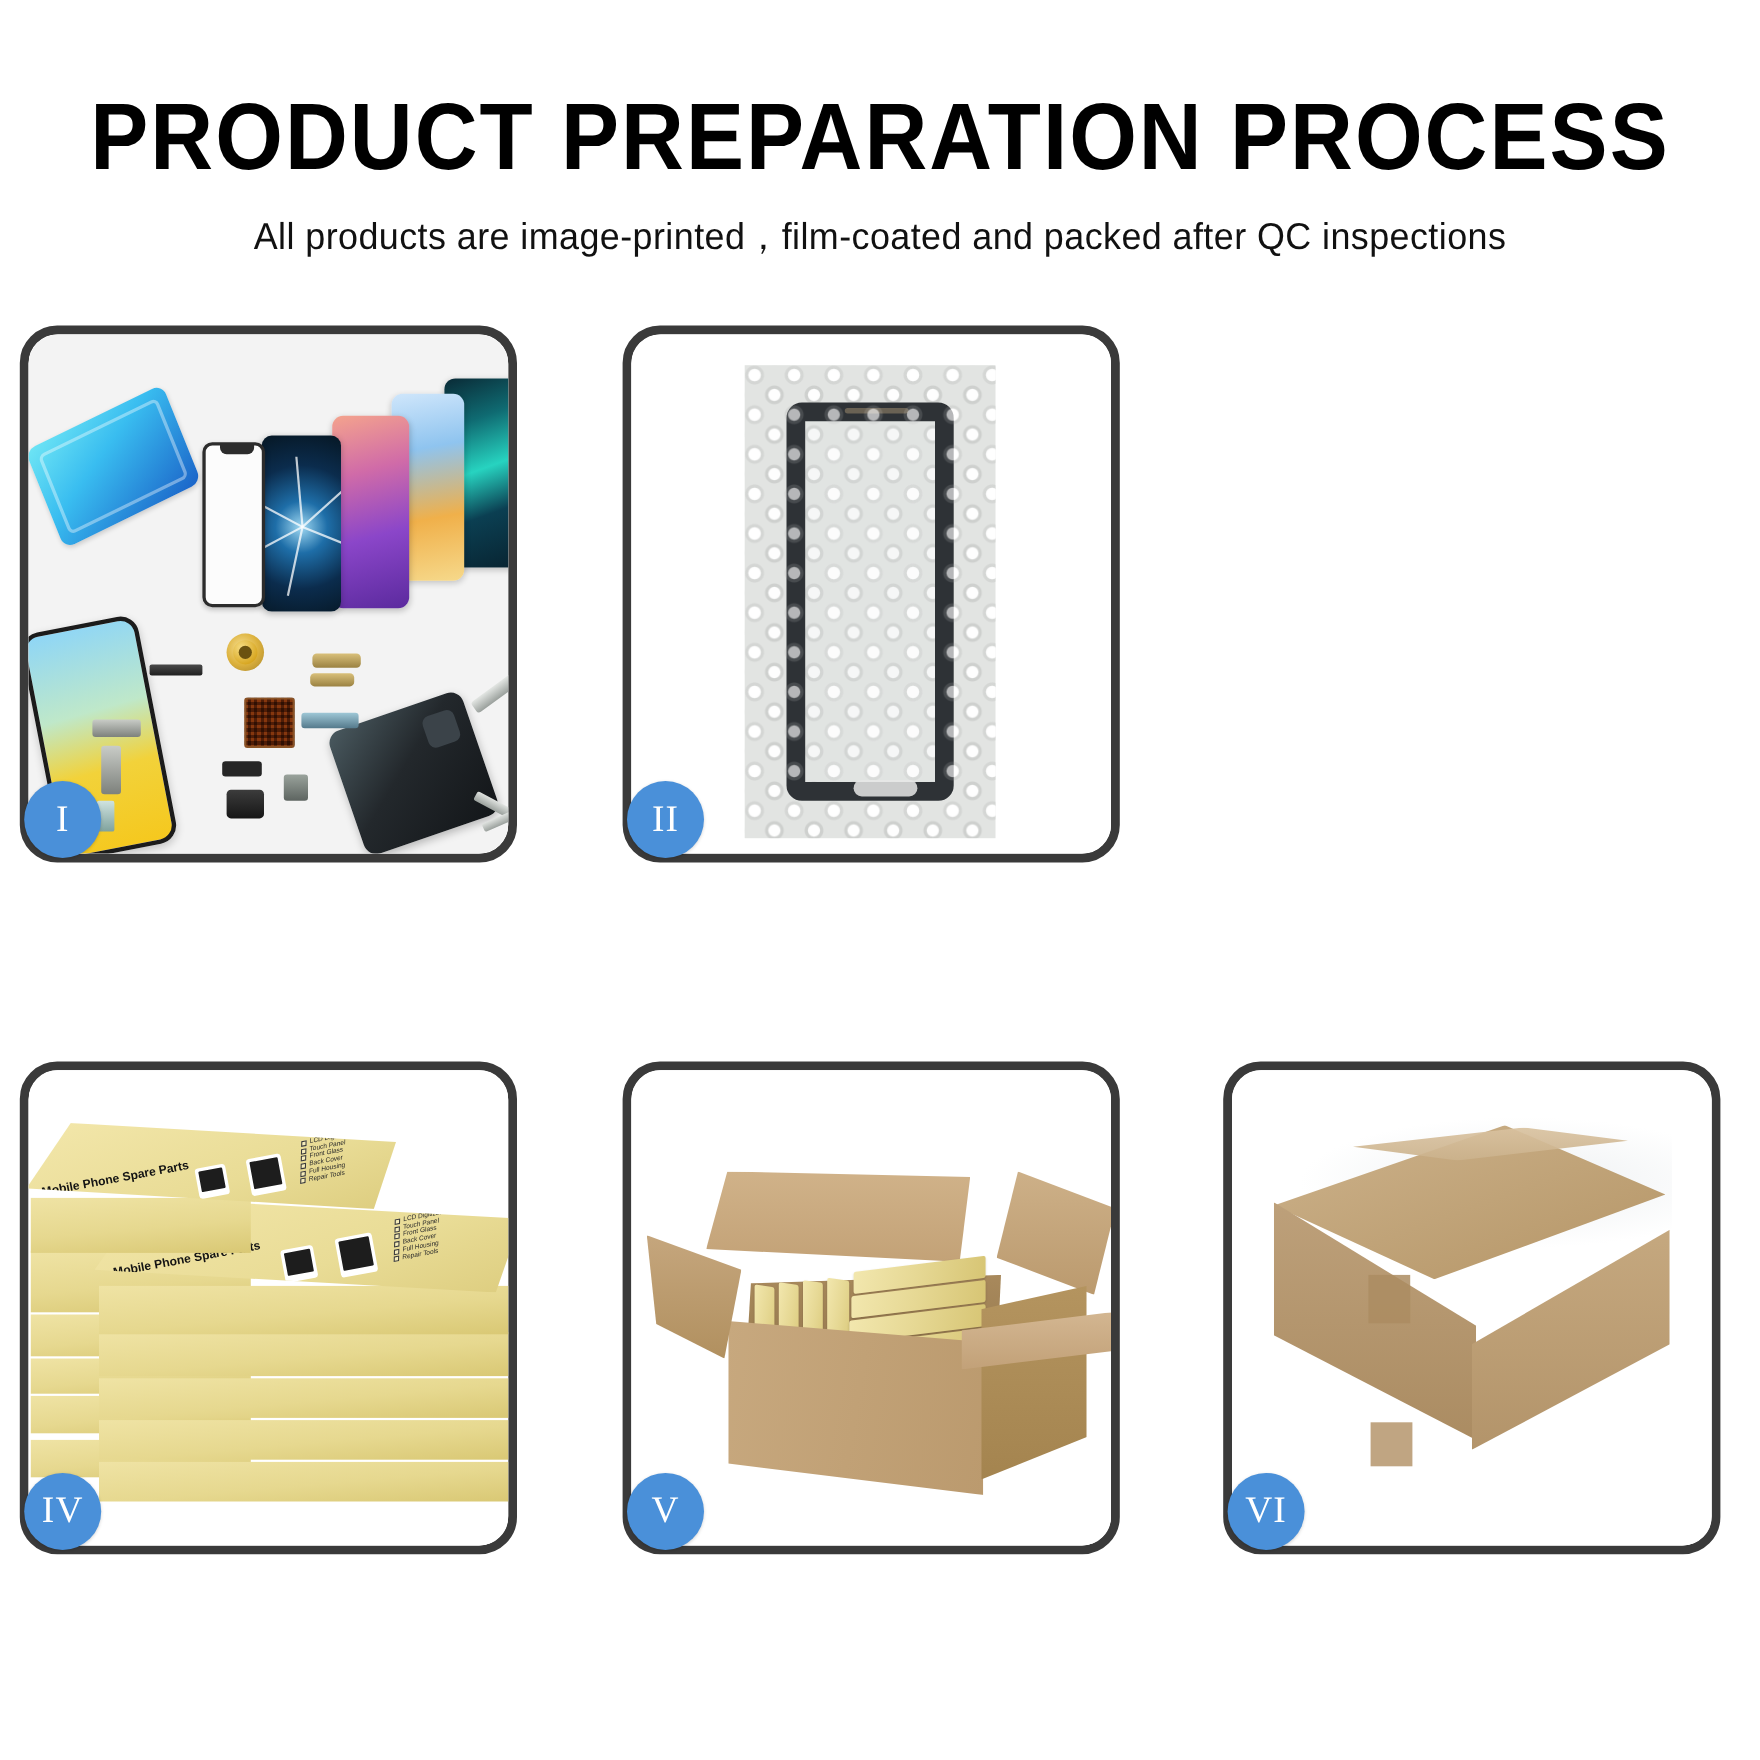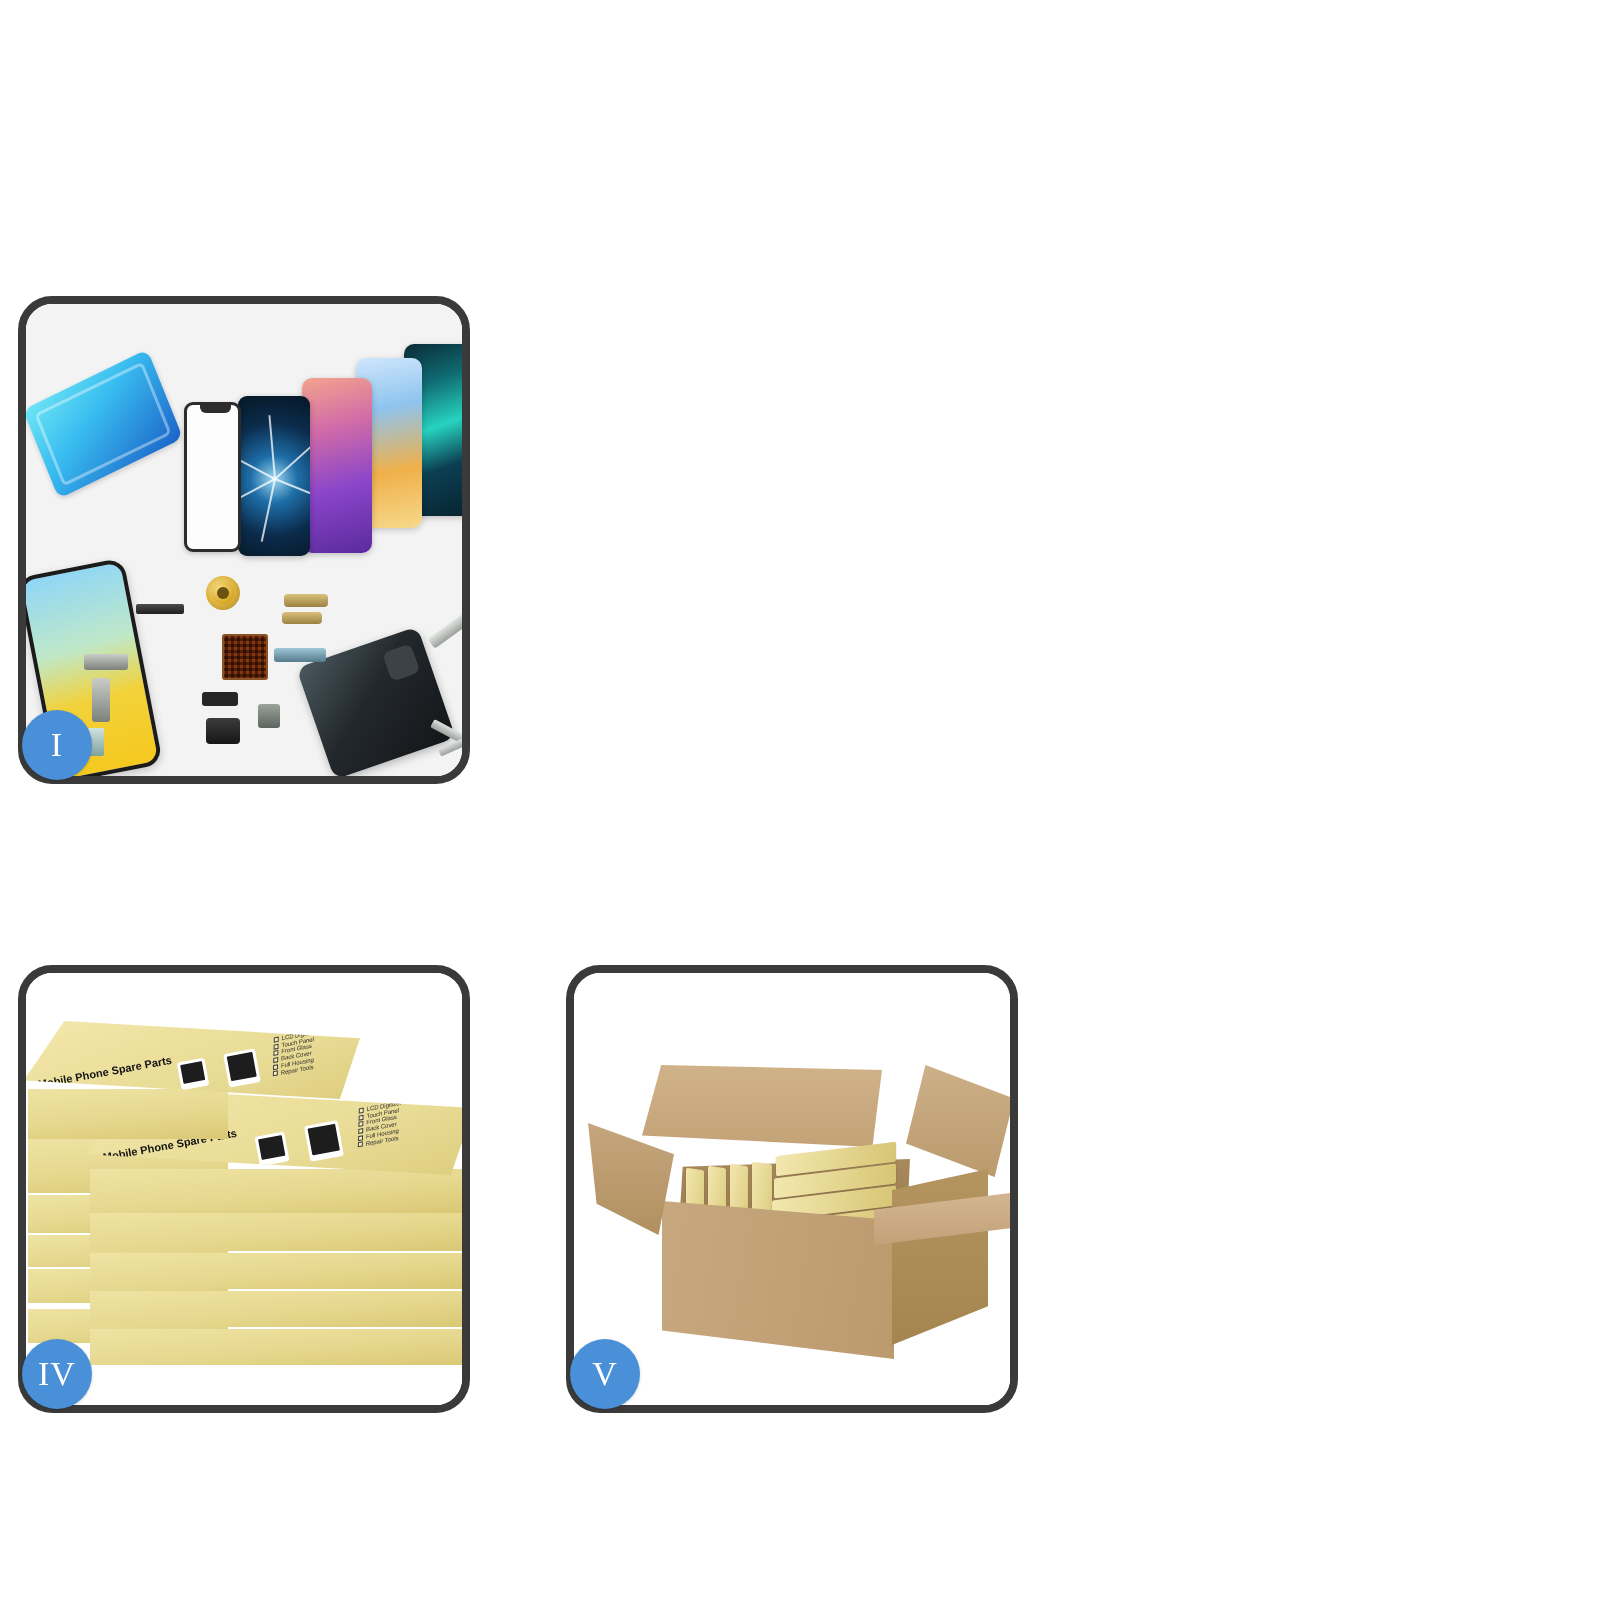--- a/index.html
+++ b/index.html
@@ -346,20 +346,24 @@
   .s-shadow {
     position:absolute; left:60px; top:42px; width:340px; height:120px;
     background: radial-gradient(ellipse at 60% 50%, rgba(235,238,240,.9) 0%, rgba(255,255,255,0) 70%);
   }
 </style>
 </head>
 <body>
 
 <div class="page">
 
+  <div class="header">
+    <div class="title">PRODUCT PREPARATION PROCESS</div>
+    <div class="subtitle">All products are image-printed，film-coated and packed after QC inspections</div>
+  </div>
 
   <div class="grid">
 
     <div class="panel p1">
       <div class="panel-inner">
         <div class="collage">
           <div class="ph ph-adh"></div>
           <div class="ph ph-teal"></div>
           <div class="ph ph-blue"></div>
           <div class="ph ph-purple"></div>
@@ -388,20 +392,31 @@
           <div class="part part-spk"></div>
           <div class="part part-cam"></div>
           <div class="part part-tool1"></div>
           <div class="part part-tool2"></div>
           <div class="part part-tool3"></div>
         </div>
       </div>
       <div class="badge">I</div>
     </div>
 
+    <div class="panel p2">
+      <div class="panel-inner">
+        <div class="wrapbg">
+          <div class="wrapsheet">
+            <div class="screenframe"></div>
+            <div class="bubble-overlay"></div>
+          </div>
+        </div>
+      </div>
+      <div class="badge">II</div>
+    </div>
 
 
     <div class="panel p4">
       <div class="panel-inner">
         <div class="stack">
 
           <div class="gbox" style="left:2px;  top:296px; width:200px; height:34px;"></div>
           <div class="gbox" style="left:2px;  top:336px; width:200px; height:34px;"></div>
           <div class="gbox" style="left:2px;  top:262px; width:200px; height:32px;"></div>
           <div class="gbox" style="left:2px;  top:222px; width:200px; height:38px;"></div>
@@ -510,15 +525,29 @@
 
           <div class="kraft k-body"></div>
           <div class="kraft k-right"></div>
           <div class="kraft k-lidleft"></div>
           <div class="kraft k-flapfront"></div>
         </div>
       </div>
       <div class="badge">V</div>
     </div>
 
+    <div class="panel p6">
+      <div class="panel-inner">
+        <div class="sealed">
+          <div class="s-shadow"></div>
+          <div class="s-top"></div>
+          <div class="s-tape"></div>
+          <div class="s-left"></div>
+          <div class="s-right"></div>
+          <div class="s-tabv1"></div>
+          <div class="s-tabv2"></div>
+        </div>
+      </div>
+      <div class="badge">VI</div>
+    </div>
 
   </div>
 </div>
 
 </body></html>

